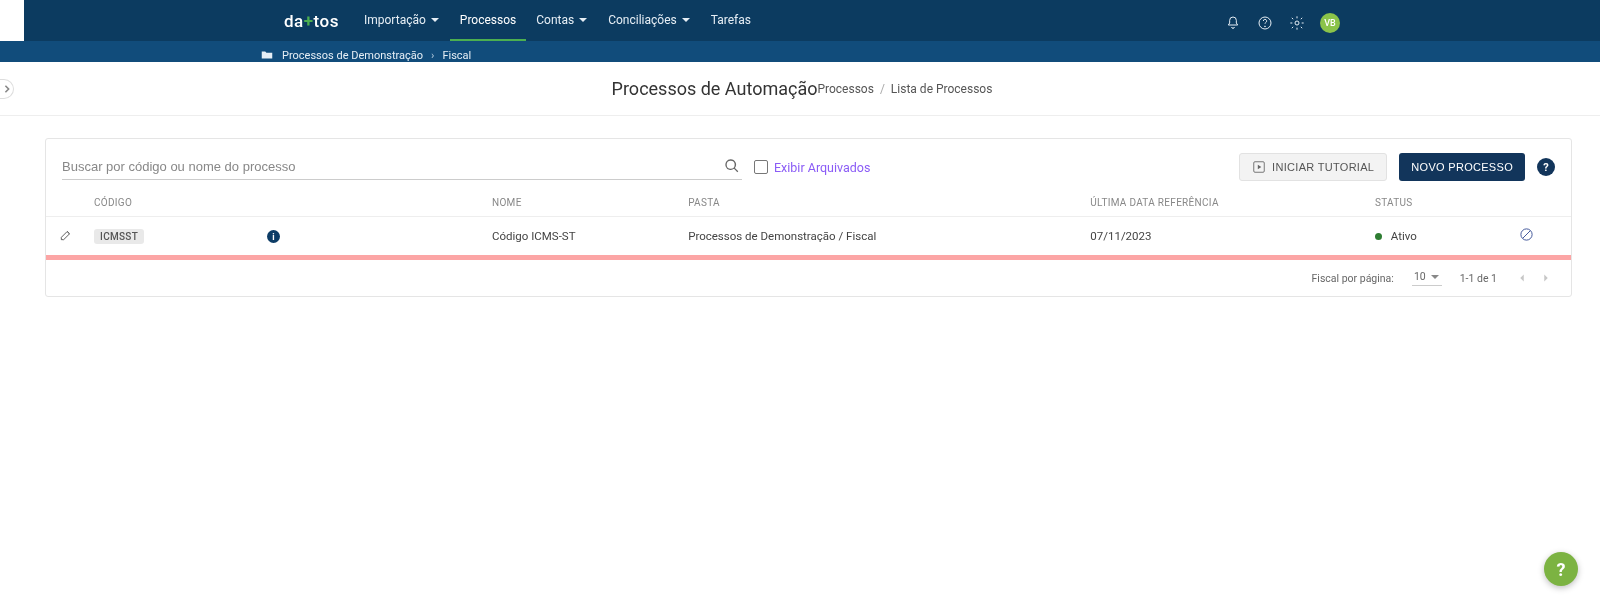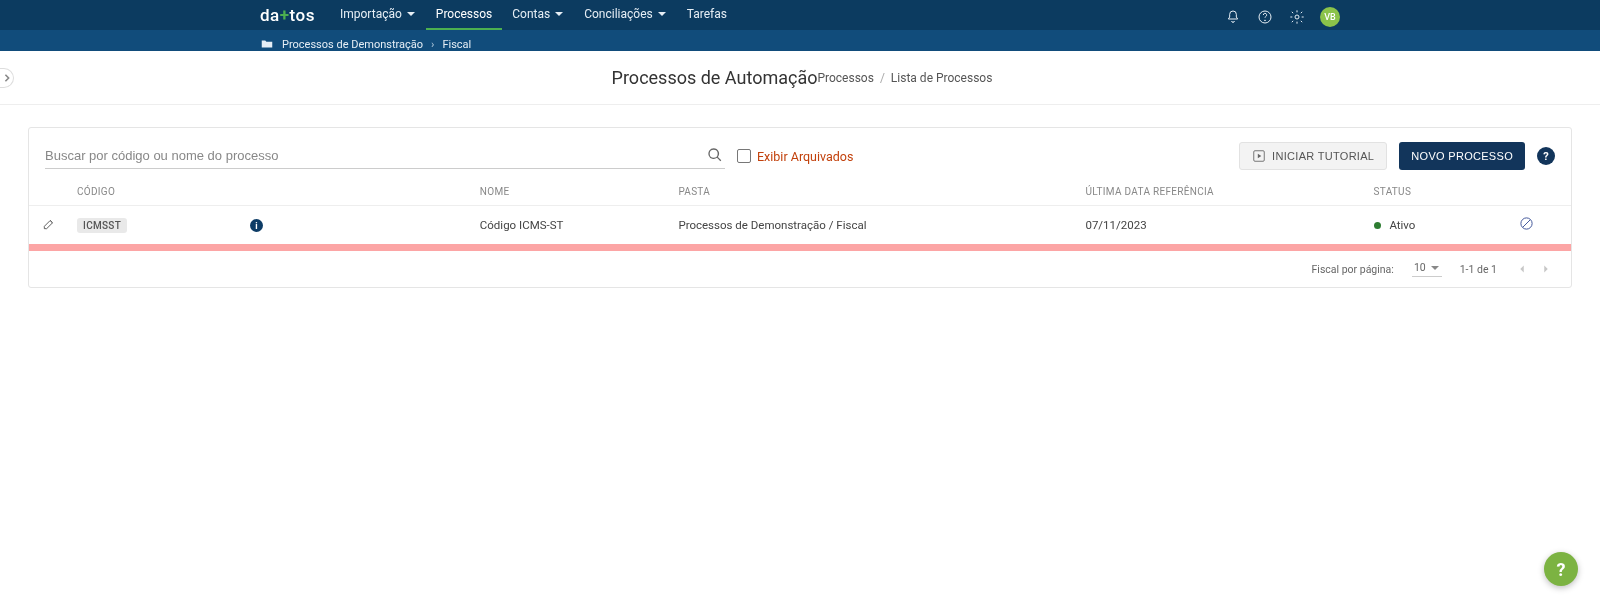--- a/index.html
+++ b/index.html
@@ -5,26 +5,27 @@
   * { box-sizing: border-box; margin: 0; padding: 0; }
   body {
     font-family: Roboto, "Helvetica Neue", Arial, sans-serif;
     background: #fff;
     color: #333;
     font-size: 13px;
   }
   
   .topbar {
     background: #0c3b60;
-    height: 30px;
+    height: 41px;
     display: flex;
     align-items: center;
     padding: 0 28px 0 260px;
     color: #e6eef5;
     position: relative;
+    margin-left: 24px;
   }
   .logo {
     position: absolute;
     left: 260px;
     top: 0; bottom:0;
     display:flex; align-items:center;
     font-weight:500;
     font-size:17px;
     color:#fff;
     letter-spacing:0.5px;
@@ -100,21 +101,21 @@
     border-radius:0 10px 10px 0;
     background:#fff;
     display:flex; align-items:center; justify-content:center;
     cursor:pointer;
   }
   .expand-handle svg { width:8px; height:8px; stroke:#888; fill:none; stroke-width:2;}
   .page-title { font-size:18px; font-weight:400; color:#333; }
   .breadcrumb-right { font-size:12px; color:#555; display:flex; gap:6px; }
   .breadcrumb-right .sep { color:#aaa; }
   
-  .content-wrap { padding: 22px 28px; }
+  .content-wrap { padding: 22px 28px; margin-left: 17px; }
   .card {
     border:1px solid #e5e5e5;
     border-radius:3px;
     background:#fff;
   }
   .card-toolbar {
     display:flex;
     align-items:center;
     padding: 14px 16px 6px 16px;
     gap:12px;
@@ -133,21 +134,21 @@
     width:100%;
     font-size:13px;
     background:transparent;
     color:#333;
     padding: 4px 24px 4px 0;
   }
   .search-field input::placeholder { color:#888; }
   .search-field svg { width:16px; height:16px; fill:#666; position:absolute; right:2px; top:4px;}
   .checkbox-wrap {
     display:flex; align-items:center; gap:6px;
-    font-size:12.5px; color:#c2410c;
+    font-size:12.5px; color:#8b5cf6;
     cursor:pointer;
   }
   .checkbox-wrap .cb {
     width:14px; height:14px; border:1.5px solid #777; border-radius:2px;
   }
   .toolbar-spacer { flex:1; }
   .btn {
     height:28px;
     padding:0 12px;
     border-radius:3px;
@@ -183,21 +184,21 @@
     font-weight:400;
     color:#888;
     font-size:10px;
     letter-spacing:0.3px;
     padding:10px 8px 8px 8px;
     border-bottom:1px solid #eee;
     text-transform:uppercase;
   }
   .tbl tbody td {
     padding:10px 8px;
-    border-bottom:7px solid #fca5a5;
+    border-bottom:5px solid #fca5a5;
     color:#444;
     vertical-align:middle;
   }
   .col-edit { width:40px; text-align:center; }
   .col-action { width:90px; text-align:center; }
   .edit-icon svg { width:14px; height:14px; stroke:#555; fill:none; stroke-width:1.6; cursor:pointer;}
   .code-chip {
     background:#e9e9e9;
     color:#555;
     font-size:10px;

